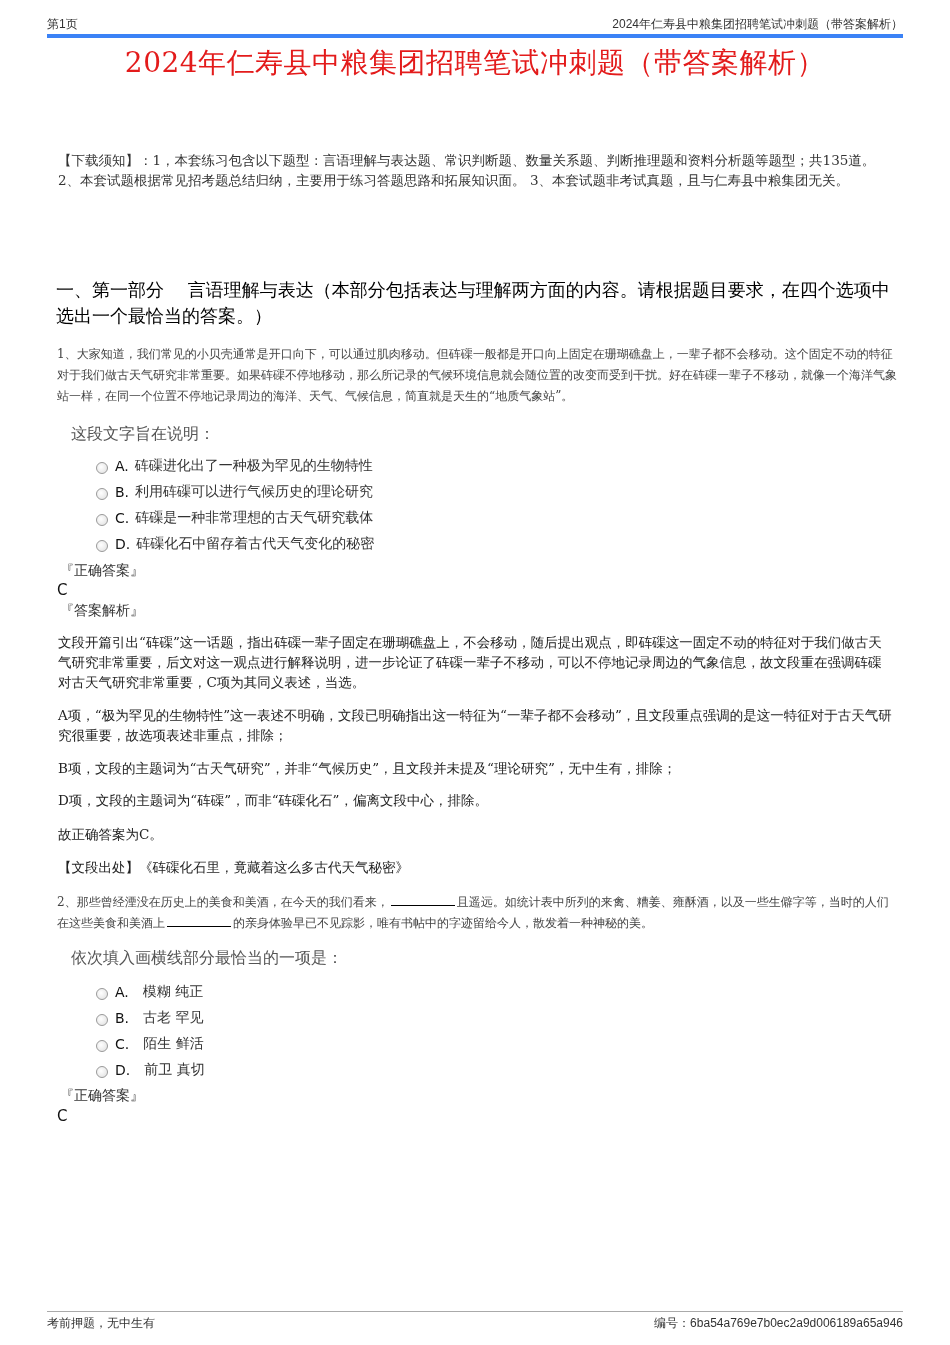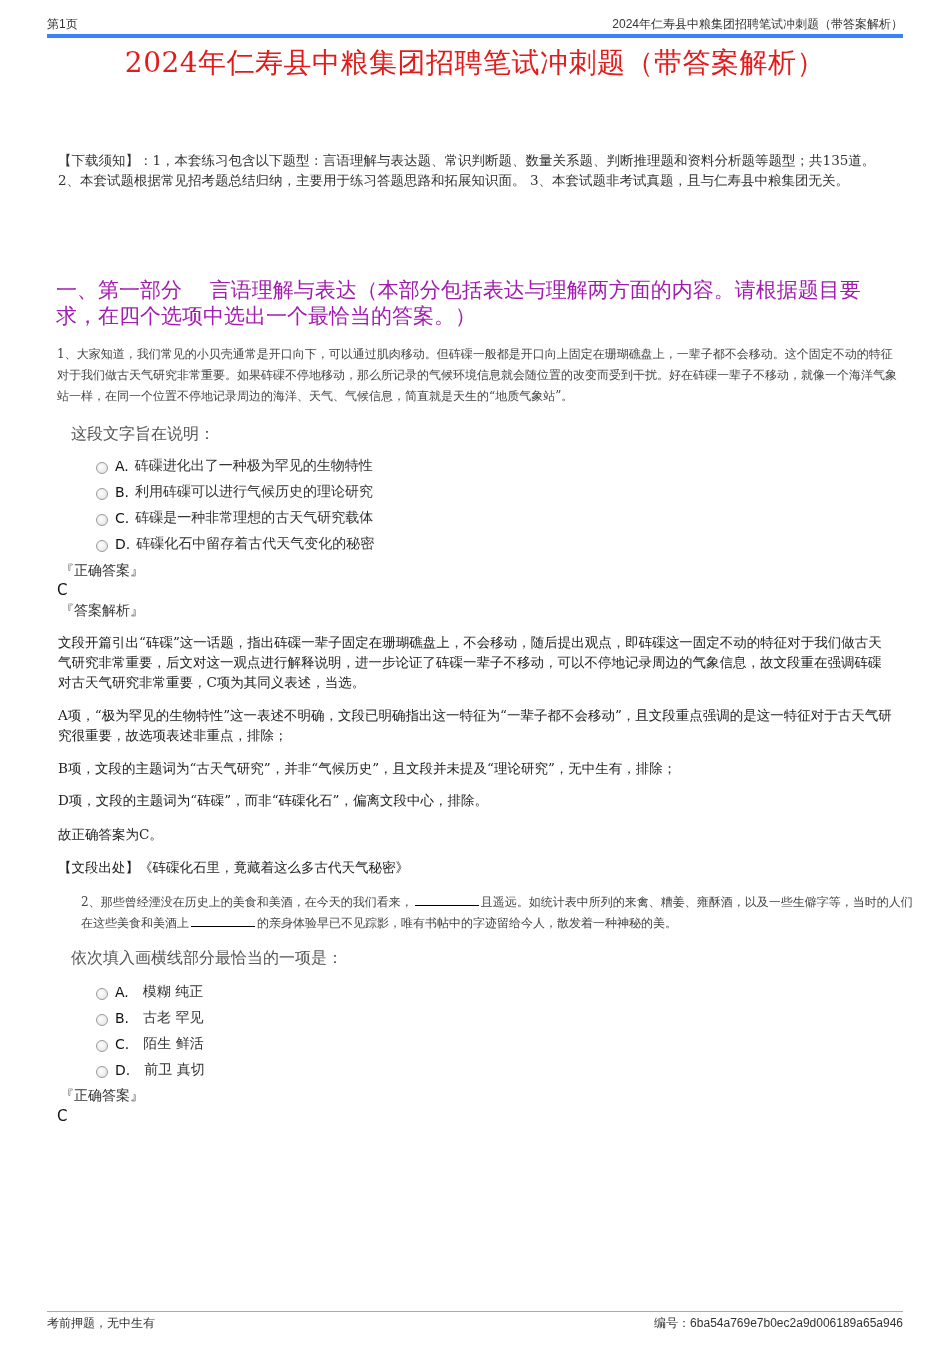--- a/index.html
+++ b/index.html
@@ -5,21 +5,21 @@
   html, body { margin: 0; padding: 0; background: #ffffff; }
   body { width: 950px; height: 1345px; position: relative; overflow: hidden;
          font-family: "DejaVu Serif", "Liberation Serif", serif; color: #222; }
   .page-header { position: absolute; left: 47px; right: 47px; top: 14px; height: 20px;
                  border-bottom: 4px solid #3b82f6; font-size: 12px; color: #333; }
   .page-header .left { position: absolute; left: 0; top: 2px; font-family: "Liberation Sans", sans-serif; }
   .page-header .right { position: absolute; right: 0; top: 2px; font-family: "Liberation Sans", sans-serif; }
   .doc-title { position: absolute; left: 0; right: 0; top: 44px; text-align: center;
                font-size: 28px; color: #e31b1b; letter-spacing: 0.5px; font-family: "DejaVu Serif", serif; }
   .notice { position: absolute; left: 58px; width: 830px; top: 150px; font-size: 13.5px; line-height: 20px; color: #333; }
-  .section-heading { position: absolute; left: 56px; width: 835px; top: 277px; font-size: 21px; line-height: 26px; color: #a21caf; }
+  .section-heading { position: absolute; left: 56px; width: 835px; top: 277px; font-size: 18px; line-height: 26px; color: #000000; }
   .q-text { position: absolute; left: 57px; width: 840px; font-size: 12px; line-height: 21px; color: #444; }
   .prompt { position: absolute; left: 71px; font-size: 16px; color: #555; }
   .options { position: absolute; left: 96px; }
   .option { display: flex; align-items: center; height: 26px; font-size: 14px; color: #333; cursor: pointer; }
   .radio { width: 10px; height: 10px; border-radius: 50%; border: 1px solid #999;
            background: radial-gradient(circle at 40% 40%, #fff 0%, #e8e8e8 70%); margin-right: 7px; margin-top: 4px; }
   .opt-letter { font-family: "DejaVu Sans", sans-serif; margin-right: 6px; color: #111; }
   .opt-letter.wide { margin-right: 14px; }
   .label-bracket { position: absolute; left: 60px; font-size: 14px; color: #333; }
   .answer-letter { position: absolute; left: 57px; font-size: 15px; font-family: "DejaVu Sans", sans-serif; color: #111; }
@@ -74,21 +74,21 @@
 <div class="answer-letter" style="top:581px;">C</div>
 <div class="label-bracket" style="top:602px;text-align:center;">『答案解析』</div>
 
 <div class="analysis" style="top:632px;">文段开篇引出“砗磲”这一话题，指出砗磲一辈子固定在珊瑚礁盘上，不会移动，随后提出观点，即砗磲这一固定不动的特征对于我们做古天气研究非常重要，后文对这一观点进行解释说明，进一步论证了砗磲一辈子不移动，可以不停地记录周边的气象信息，故文段重在强调砗磲对古天气研究非常重要，C项为其同义表述，当选。</div>
 <div class="analysis" style="top:705px;">A项，“极为罕见的生物特性”这一表述不明确，文段已明确指出这一特征为“一辈子都不会移动”，且文段重点强调的是这一特征对于古天气研究很重要，故选项表述非重点，排除；</div>
 <div class="analysis" style="top:758px;">B项，文段的主题词为“古天气研究”，并非“气候历史”，且文段并未提及“理论研究”，无中生有，排除；</div>
 <div class="analysis" style="top:790px;">D项，文段的主题词为“砗磲”，而非“砗磲化石”，偏离文段中心，排除。</div>
 <div class="analysis" style="top:824px;">故正确答案为C。</div>
 <div class="analysis" style="top:857px;">【文段出处】《砗磲化石里，竟藏着这么多古代天气秘密》</div>
 
-<div class="q-text" style="top:892px;margin-left:24px;">
+<div class="q-text" style="top:892px;">
   <span>2、那些曾经湮没在历史上的美食和美酒，在今天的我们看来，</span><span class="blank"></span><span>且遥远。如统计表中所列的来禽、糟姜、雍酥酒，以及一些生僻字等，当时的人们在这些美食和美酒上</span><span class="blank"></span><span>的亲身体验早已不见踪影，唯有书帖中的字迹留给今人，散发着一种神秘的美。</span>
 </div>
 <div class="prompt" style="top:948px;">依次填入画横线部分最恰当的一项是：</div>
 
 <div class="options" style="top:979px;">
   <div class="option">
     <span class="radio"></span>
     <span class="opt-letter wide">A.</span>
     <span>模糊 纯正</span>
   </div>

